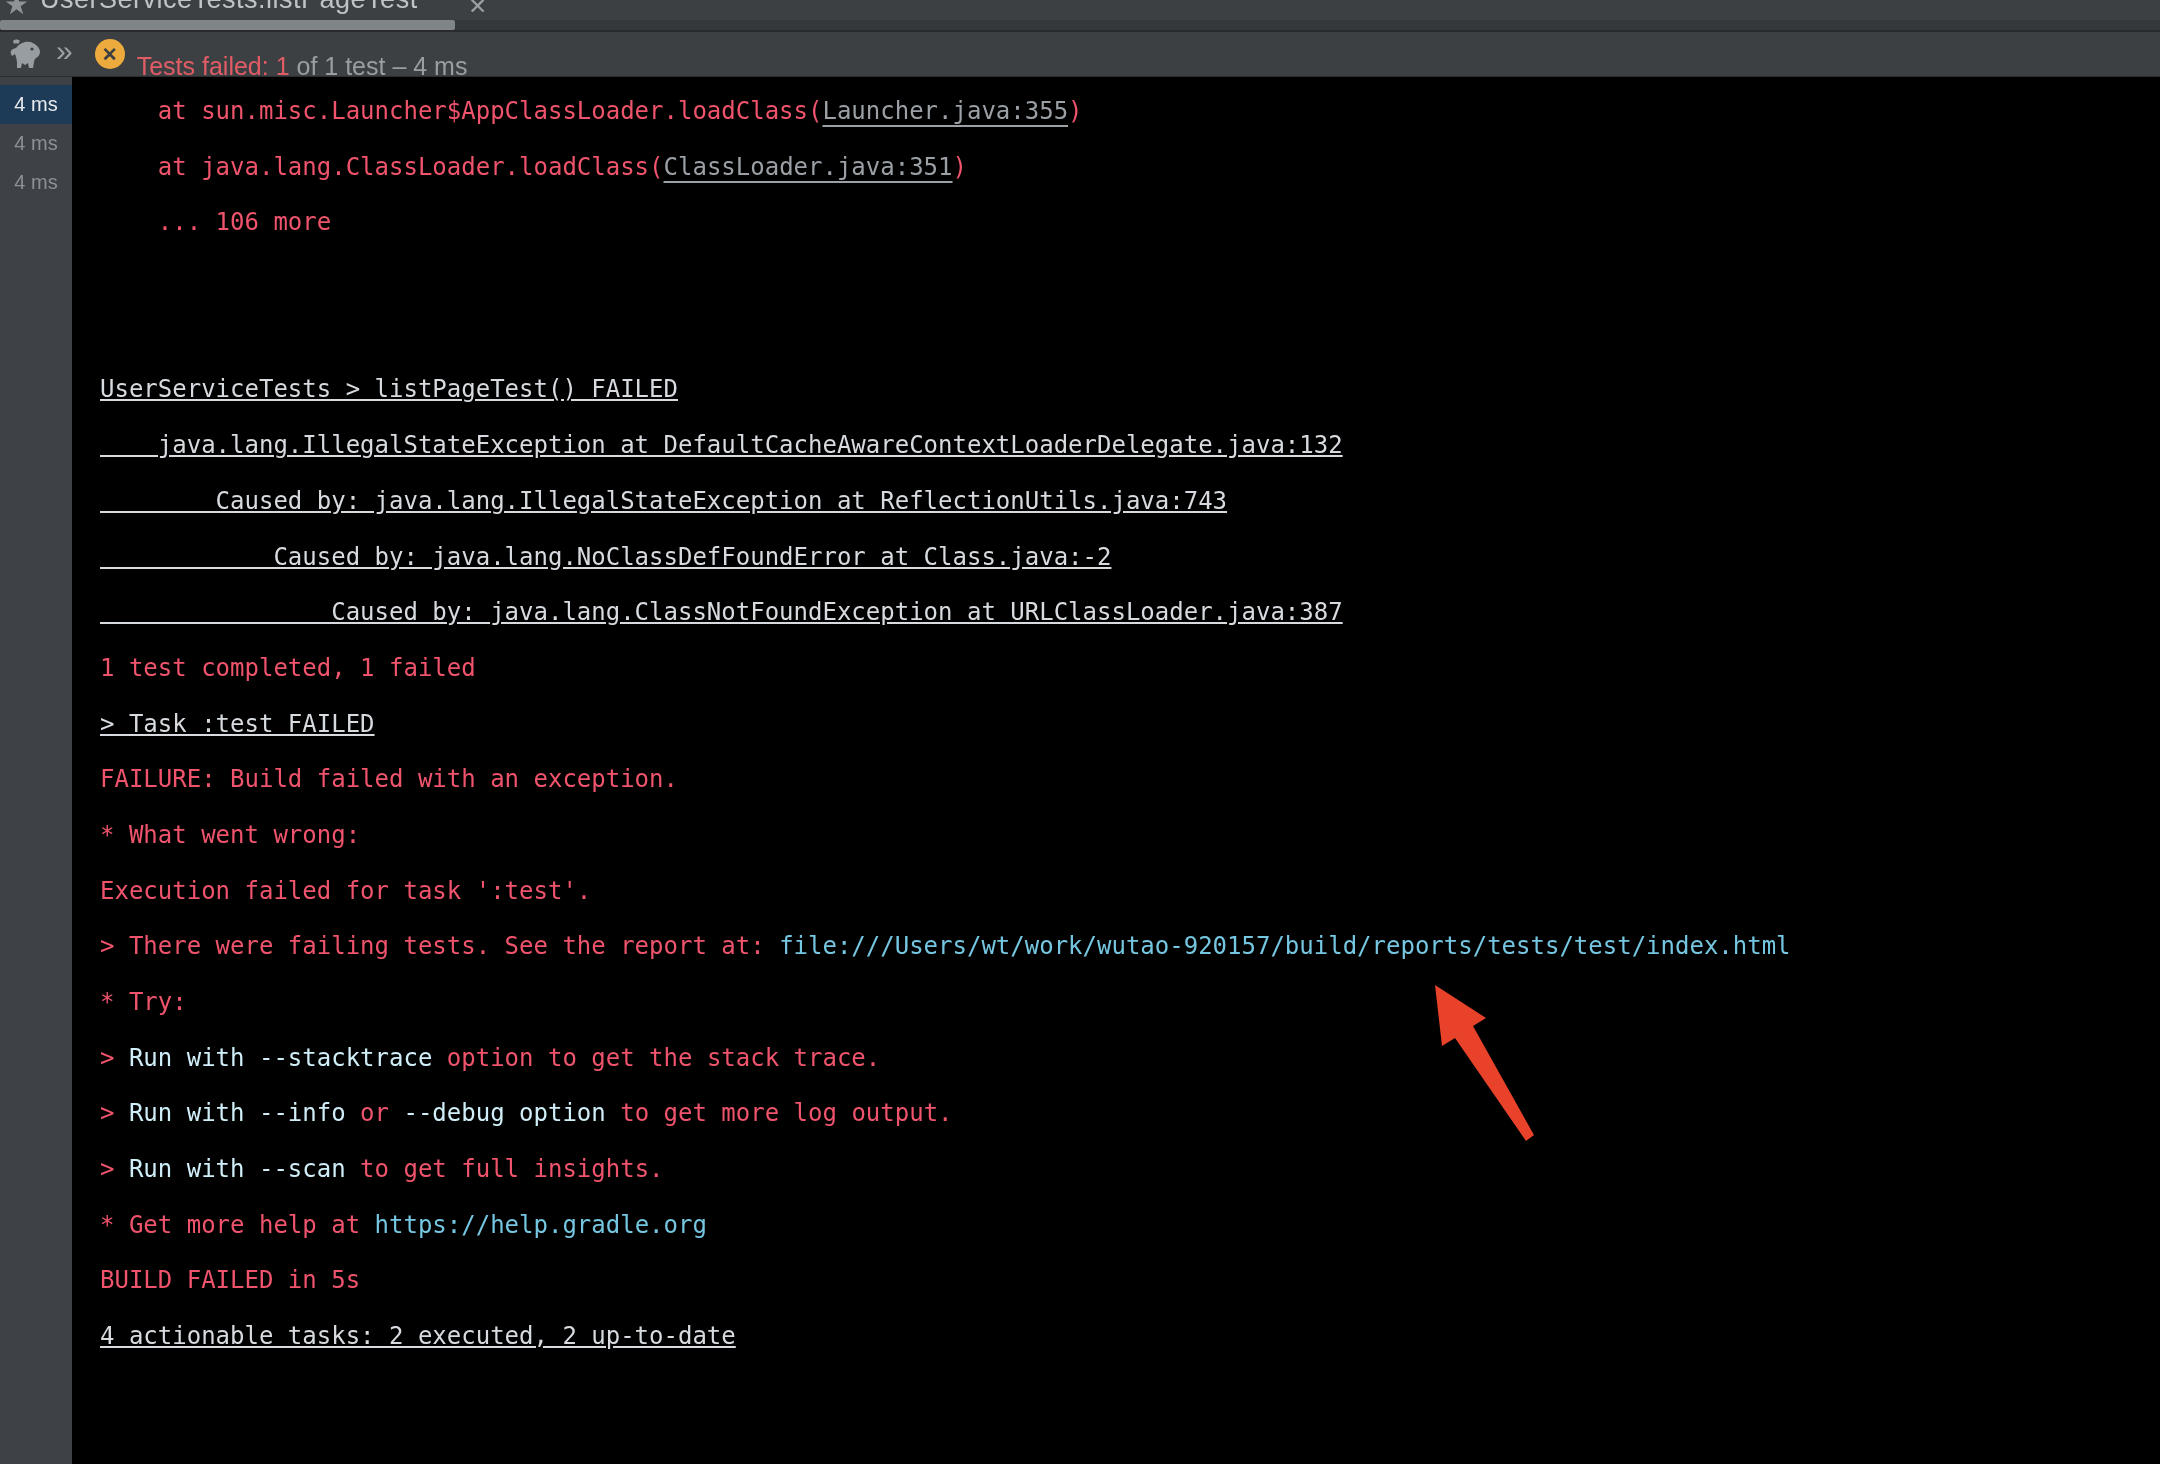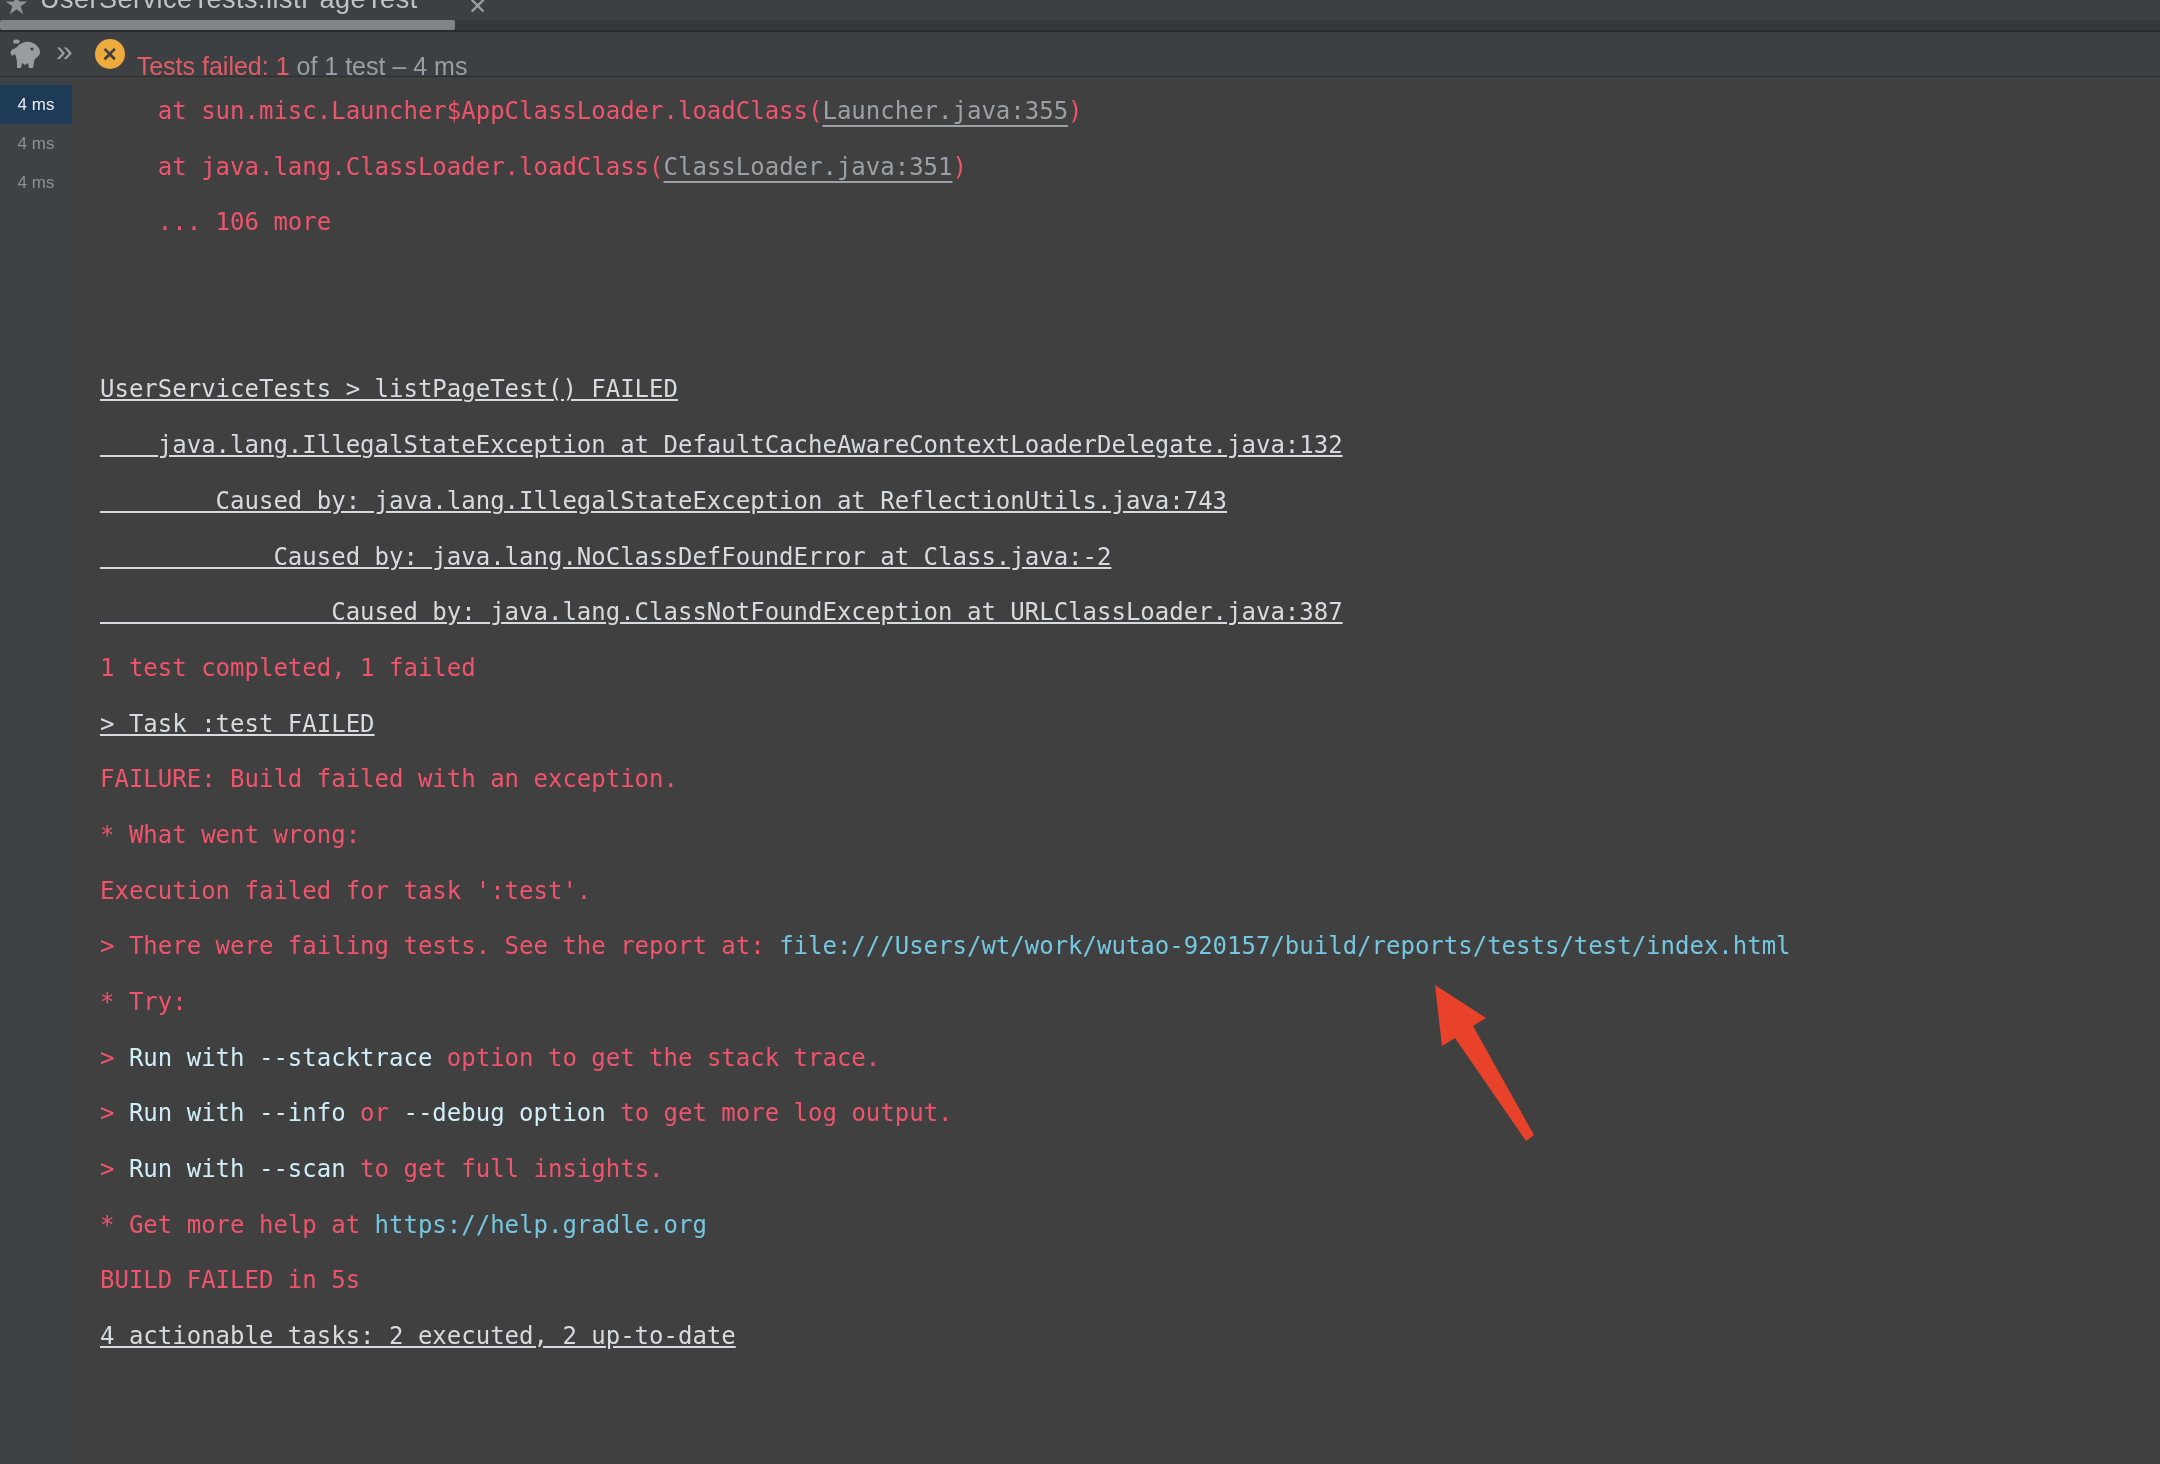--- a/index.html
+++ b/index.html
@@ -24,25 +24,25 @@
   .badge{margin-left:22px;width:30px;height:30px;border-radius:50%;background:#edaa3d;color:#3b3e42;
          display:flex;align-items:center;justify-content:center;font-size:19px;font-weight:bold;flex:0 0 auto;}
   .statusbar{margin-left:12px;font-size:25px;white-space:pre;margin-top:24px;}
   .status-failed{color:#e25c66;}
   .status-rest{color:#9a9ea2;}
 
   
   .gutter{position:absolute;top:77px;left:0;width:72px;bottom:0;background:#3e4247;}
   .gutter-rows{padding-top:8px;}
   .grow{height:39px;display:flex;align-items:center;justify-content:center;
-        font-size:17px;color:#8d9195;}
+        font-size:20px;color:#8d9195;}
   .grow.selected{background:#1d3b56;color:#e8ebee;}
 
   
-  .console{position:absolute;top:77px;left:72px;right:0;bottom:0;background:#404040;overflow:hidden;}
+  .console{position:absolute;top:77px;left:72px;right:0;bottom:0;background:#000000;overflow:hidden;}
   .console-inner{padding:7px 0 0 28px;font-family:"DejaVu Sans Mono",monospace;
                  font-size:24px;line-height:55.7px;white-space:pre;}
   .cline{height:55.7px;}
   .c-err{color:#f0546c;}
   .c-plain{color:#d7dbdf;text-decoration:underline;}
   .c-url{color:#75c6e0;text-underline-offset:6px;}
   .c-pale{color:#cfeef8;text-underline-offset:6px;}
   .c-ref{color:#9aa0a5;text-decoration:underline;text-underline-offset:6px;}
 
   

